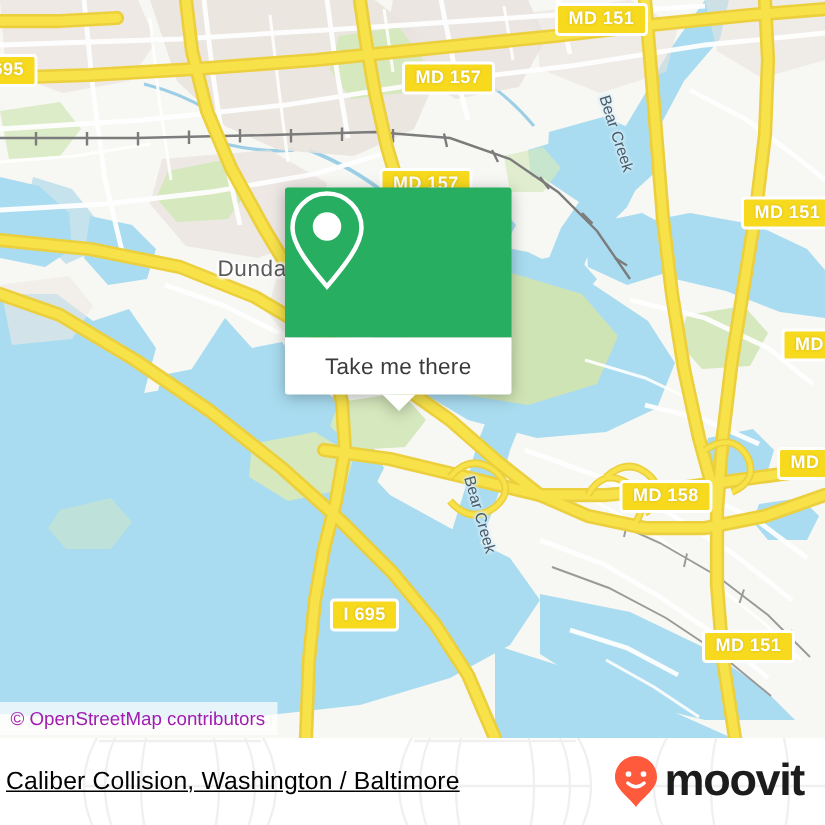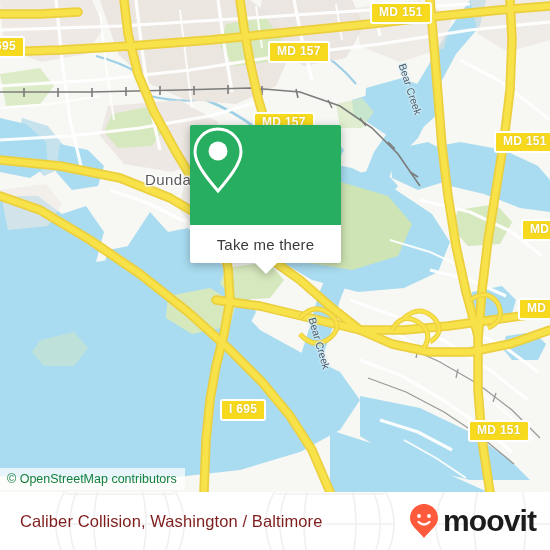--- a/index.html
+++ b/index.html
@@ -69,35 +69,35 @@
   #popup-tail{
     position:absolute;left:50%;bottom:-11px;transform:translateX(-50%);
     width:0;height:0;border-left:11px solid transparent;
     border-right:11px solid transparent;border-top:11px solid #ffffff;
   }
 
   
   #attribution{
     position:absolute;left:0;top:468px;
     background:rgba(255,255,255,.72);
-    color:#15803d;font-size:12.5px;line-height:16px;
+    color:#a21caf;font-size:12.5px;line-height:16px;
     padding:3px 8px 3px 7px;
     z-index:30;white-space:nowrap;
   }
 
   
   #footer{
     position:absolute;left:0;top:492px;width:550px;height:58px;
     background:#ffffff;overflow:hidden;
   }
   #footer-watermark{position:absolute;left:0;top:-34px;opacity:1;}
   #footer-title{
-    position:absolute;left:20px;top:0;height:58px;
+    position:absolute;left:4px;top:0;height:58px;
     display:flex;align-items:center;
-    color:#7f1d1d;font-size:16.5px;letter-spacing:.1px;white-space:nowrap;
+    color:#000000;font-size:16.5px;letter-spacing:.1px;white-space:nowrap;text-decoration:underline;
   }
   #brand{
     position:absolute;right:14px;top:0;height:58px;
     display:flex;align-items:center;gap:4px;
   }
   #brand-word{color:#1c1c1c;font-size:30px;font-weight:bold;letter-spacing:-.9px;line-height:30px;}
 </style>
 </head>
 <body>
 
@@ -277,20 +277,21 @@
 
     <div class="water-label" style="left:408px;top:62px;transform:rotate(72deg);transform-origin:left top;">Bear Creek</div>
     <div class="water-label" style="left:318px;top:316px;transform:rotate(74deg);transform-origin:left top;">Bear Creek</div>
 
     <div class="shield" style="left:370px;top:2px;">MD 151</div>
     <div class="shield" style="left:268px;top:41px;">MD 157</div>
     <div class="shield" style="left:253px;top:112px;">MD 157</div>
     <div class="shield" style="left:494px;top:131px;">MD 151</div>
     <div class="shield" style="left:521px;top:219px;">MD 1</div>
     <div class="shield" style="left:518px;top:298px;">MD 1</div>
+    <div class="shield" style="left:413px;top:320px;">MD 158</div>
     <div class="shield" style="left:200px;top:399px;margin-left:20px;">I 695</div>
     <div class="shield" style="left:468px;top:420px;">MD 151</div>
     <div class="shield" style="left:-14px;top:36px;">695</div>
 
     <div id="popup">
       <div id="popup-top">
         <svg width="56" height="70" viewBox="0 0 56 70">
           <path d="M28 4 C15.3 4 5 14.3 5 27 C5 38 16 52 28 66 C40 52 51 38 51 27 C51 14.3 40.7 4 28 4 Z" fill="none" stroke="#ffffff" stroke-width="3"></path>
           <circle cx="28" cy="26" r="9.5" fill="#ffffff"></circle>
         </svg>

